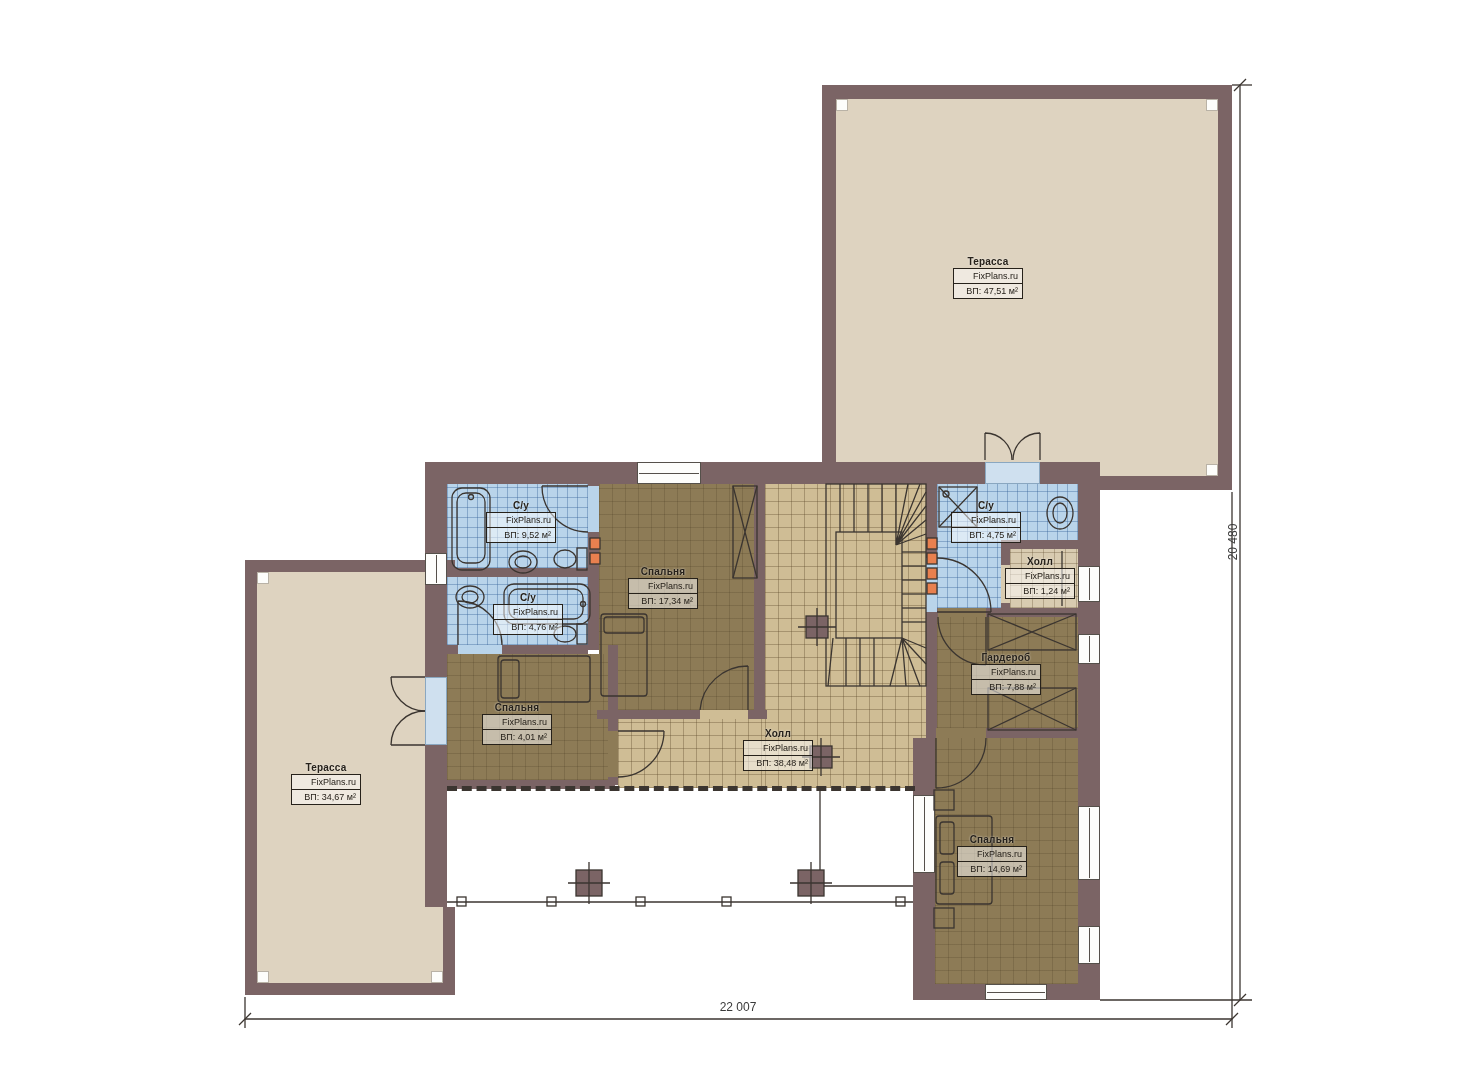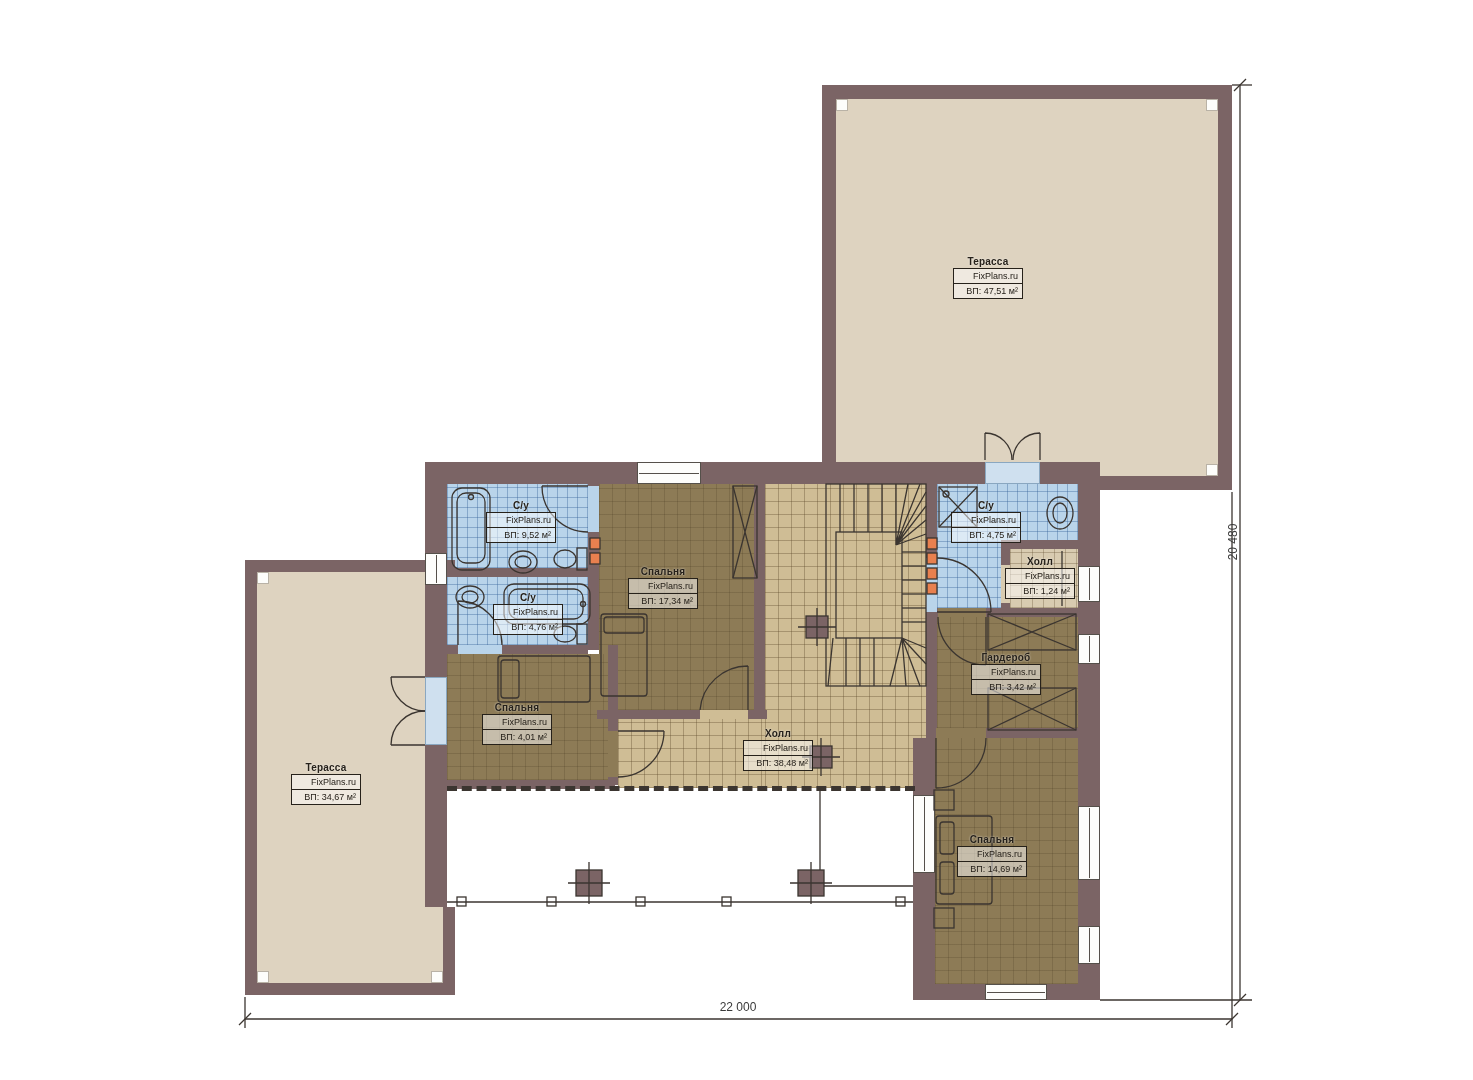--- a/index.html
+++ b/index.html
@@ -299,21 +299,21 @@
     <div class="rl-name">Холл</div>
     <div class="rl-box">
       <div class="rl-site">FixPlans.ru</div>
       <div class="rl-area">ВП: 1,24 м²</div>
     </div>
   </div>
   <div class="room-label" style="left:1006px;top:652px">
     <div class="rl-name">Гардероб</div>
     <div class="rl-box">
       <div class="rl-site">FixPlans.ru</div>
-      <div class="rl-area">ВП: 3,42 м²</div>
+      <div class="rl-area">ВП: 7,88 м²</div>
     </div>
   </div>
   <div class="room-label" style="left:778px;top:728px">
     <div class="rl-name">Холл</div>
     <div class="rl-box">
       <div class="rl-site">FixPlans.ru</div>
       <div class="rl-area">ВП: 38,48 м²</div>
     </div>
   </div>
   <div class="room-label" style="left:517px;top:702px">
@@ -324,16 +324,16 @@
     </div>
   </div>
   <div class="room-label" style="left:992px;top:834px">
     <div class="rl-name">Спальня</div>
     <div class="rl-box">
       <div class="rl-site">FixPlans.ru</div>
       <div class="rl-area">ВП: 14,69 м²</div>
     </div>
   </div>
 
-  <div class="dim-label" style="left:688px;top:1000px;width:100px">22 000</div>
+  <div class="dim-label" style="left:688px;top:1000px;width:100px">22 007</div>
   <div class="dim-label dim-right" style="left:1193px;top:535px;width:80px">20 480</div>
 
 </div>
 
 </body></html>

